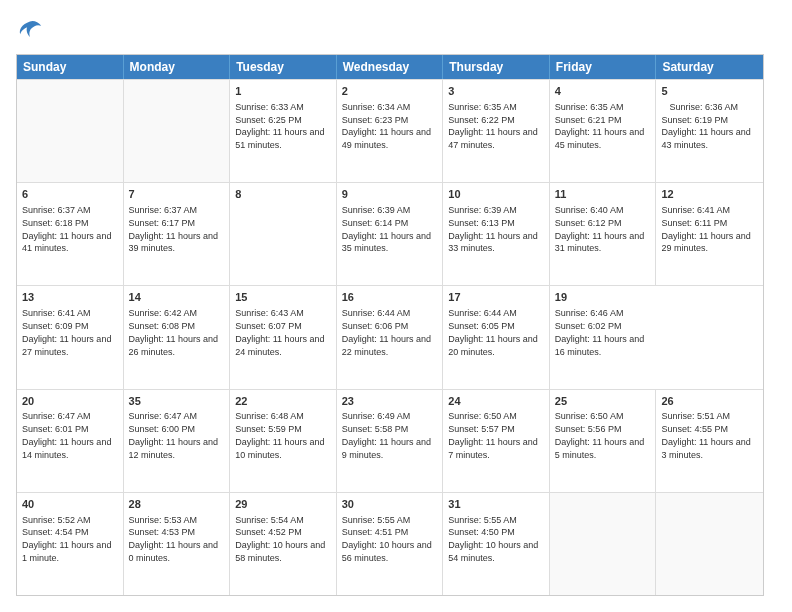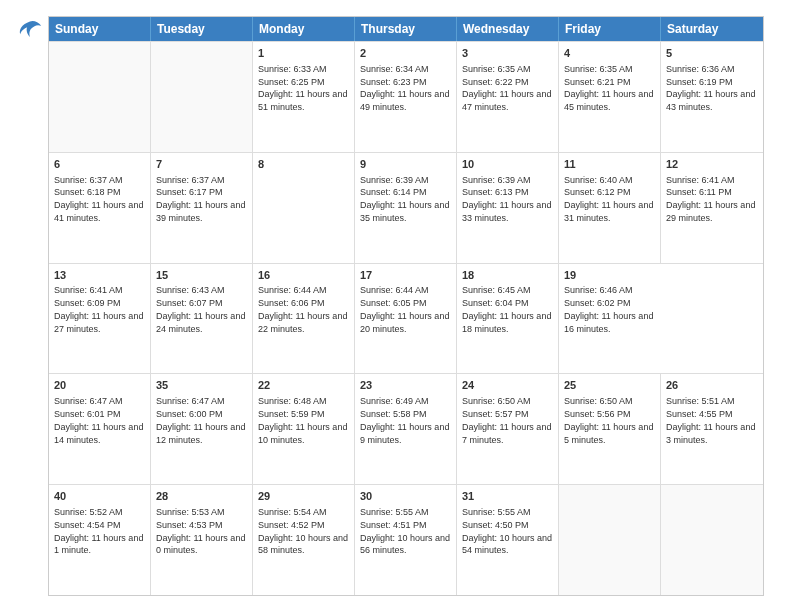--- a/index.html
+++ b/index.html
@@ -8,20 +8,21 @@
       height: 612px;
       font-family: Arial, sans-serif;
       background: #fff;
       overflow: hidden;
     }
     .page {
       width: 780px;
       height: 612px;
       padding: 16px;
       display: flex;
+      flex-direction: column;
     }
     .header {
       display: flex;
       justify-content: space-between;
       align-items: flex-start;
       margin-bottom: 10px;
     }
     .logo {
       display: flex;
       align-items: center;
@@ -123,44 +124,44 @@
     </div>
     <div class="title-block">
       <div class="month-title"></div>
       <div class="subtitle"></div>
     </div>
   </div>
 
   <div class="calendar">
     <div class="cal-header">
     <div class="cal-header-cell">Sunday</div>
+        <div class="cal-header-cell">Monday</div>
         <div class="cal-header-cell">Tuesday</div>
-        <div class="cal-header-cell">Monday</div>
+        <div class="cal-header-cell">Wednesday</div>
         <div class="cal-header-cell">Thursday</div>
-        <div class="cal-header-cell">Wednesday</div>
         <div class="cal-header-cell">Friday</div>
         <div class="cal-header-cell">Saturday</div>
       </div>
     <div class="cal-body">
     <div class="cal-row">
           <div class="cal-cell empty"></div>
           <div class="cal-cell empty"></div>
           <div class="cal-cell"><span class="day-num">1</span><span class="cell-text" style="white-space: pre-line;">Sunrise: 6:33 AM
 Sunset: 6:25 PM
 Daylight: 11 hours and 51 minutes.</span></div>
           <div class="cal-cell"><span class="day-num">2</span><span class="cell-text" style="white-space: pre-line;">Sunrise: 6:34 AM
 Sunset: 6:23 PM
 Daylight: 11 hours and 49 minutes.</span></div>
           <div class="cal-cell"><span class="day-num">3</span><span class="cell-text" style="white-space: pre-line;">Sunrise: 6:35 AM
 Sunset: 6:22 PM
 Daylight: 11 hours and 47 minutes.</span></div>
           <div class="cal-cell"><span class="day-num">4</span><span class="cell-text" style="white-space: pre-line;">Sunrise: 6:35 AM
 Sunset: 6:21 PM
 Daylight: 11 hours and 45 minutes.</span></div>
-          <div class="cal-cell"><span class="day-num">5</span><span class="cell-text" style="white-space: pre-line;">Sunrise: 6:36 AM
+          <div class="cal-cell"><span class="day-num">5</span><span class="cell-text" style="white-space: pre-line; margin-left: 8px;">Sunrise: 6:36 AM
 Sunset: 6:19 PM
 Daylight: 11 hours and 43 minutes.</span></div>
         </div>
         <div class="cal-row">
           <div class="cal-cell"><span class="day-num">6</span><span class="cell-text" style="white-space: pre-line;">Sunrise: 6:37 AM
 Sunset: 6:18 PM
 Daylight: 11 hours and 41 minutes.</span></div>
           <div class="cal-cell"><span class="day-num">7</span><span class="cell-text" style="white-space: pre-line;">Sunrise: 6:37 AM
 Sunset: 6:17 PM
 Daylight: 11 hours and 39 minutes.</span></div>
@@ -175,32 +176,32 @@
 Sunset: 6:12 PM
 Daylight: 11 hours and 31 minutes.</span></div>
           <div class="cal-cell"><span class="day-num">12</span><span class="cell-text" style="white-space: pre-line;">Sunrise: 6:41 AM
 Sunset: 6:11 PM
 Daylight: 11 hours and 29 minutes.</span></div>
         </div>
         <div class="cal-row">
           <div class="cal-cell"><span class="day-num">13</span><span class="cell-text" style="white-space: pre-line;">Sunrise: 6:41 AM
 Sunset: 6:09 PM
 Daylight: 11 hours and 27 minutes.</span></div>
+          <div class="cal-cell"><span class="day-num">14</span><span class="cell-text" style="white-space: pre-line;">Sunrise: 6:42 AM
+Sunset: 6:08 PM
+Daylight: 11 hours and 26 minutes.</span></div>
           <div class="cal-cell"><span class="day-num">15</span><span class="cell-text" style="white-space: pre-line;">Sunrise: 6:43 AM
 Sunset: 6:07 PM
 Daylight: 11 hours and 24 minutes.</span></div>
           <div class="cal-cell"><span class="day-num">16</span><span class="cell-text" style="white-space: pre-line;">Sunrise: 6:44 AM
 Sunset: 6:06 PM
 Daylight: 11 hours and 22 minutes.</span></div>
           <div class="cal-cell"><span class="day-num">17</span><span class="cell-text" style="white-space: pre-line;">Sunrise: 6:44 AM
 Sunset: 6:05 PM
 Daylight: 11 hours and 20 minutes.</span></div>
-          <div class="cal-cell"><span class="day-num">18</span><span class="cell-text" style="white-space: pre-line;">Sunrise: 6:45 AM
-Sunset: 6:04 PM
-Daylight: 11 hours and 18 minutes.</span></div>
           <div class="cal-cell"><span class="day-num">19</span><span class="cell-text" style="white-space: pre-line;">Sunrise: 6:46 AM
 Sunset: 6:02 PM
 Daylight: 11 hours and 16 minutes.</span></div>
         </div>
         <div class="cal-row">
           <div class="cal-cell"><span class="day-num">20</span><span class="cell-text" style="white-space: pre-line;">Sunrise: 6:47 AM
 Sunset: 6:01 PM
 Daylight: 11 hours and 14 minutes.</span></div>
           <div class="cal-cell"><span class="day-num">35</span><span class="cell-text" style="white-space: pre-line;">Sunrise: 6:47 AM
 Sunset: 6:00 PM

